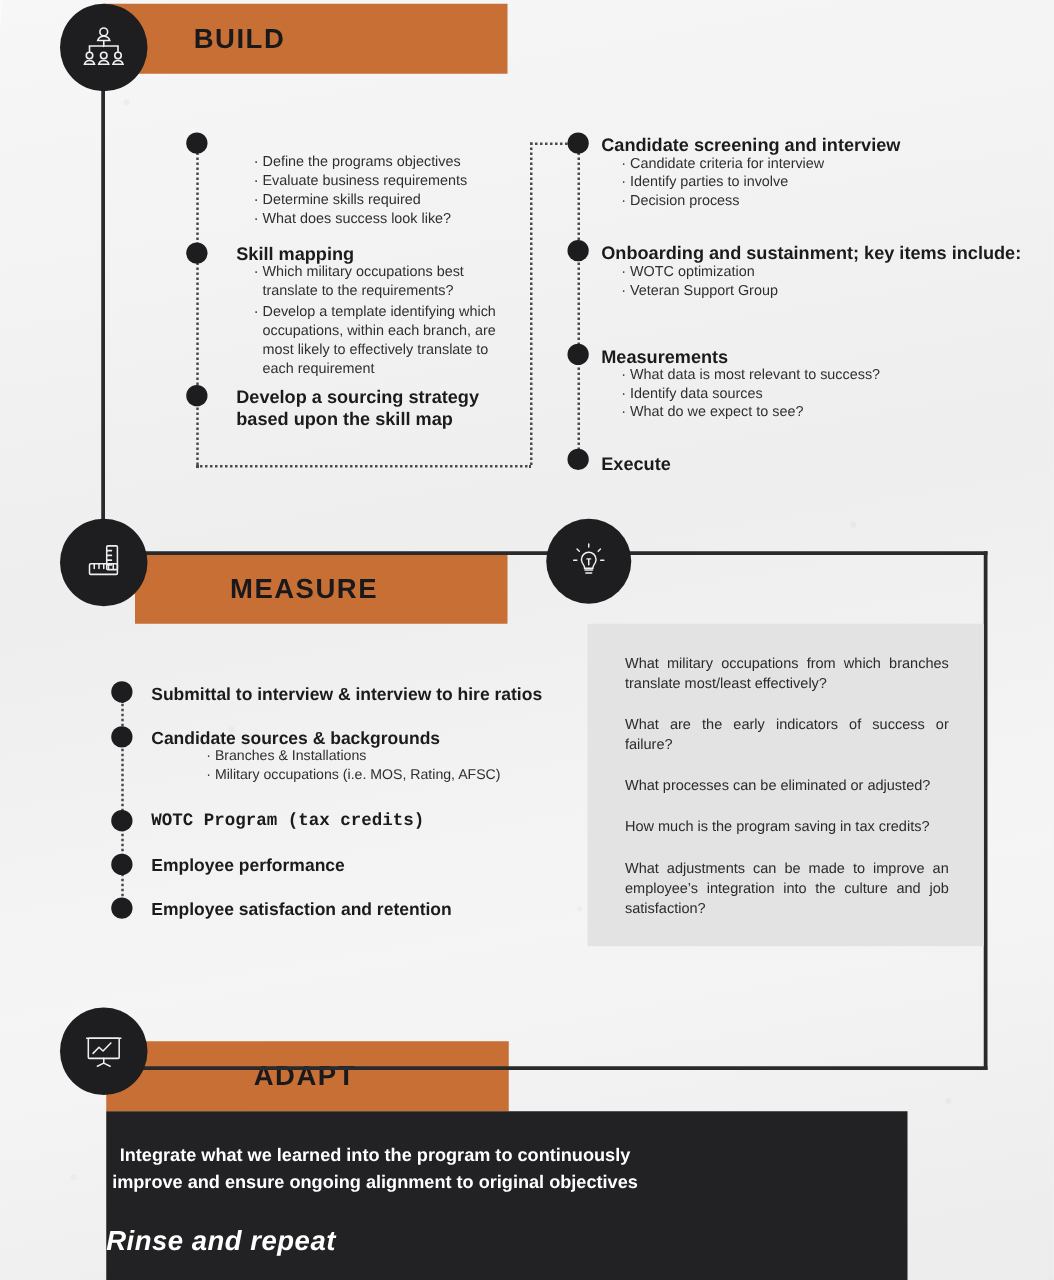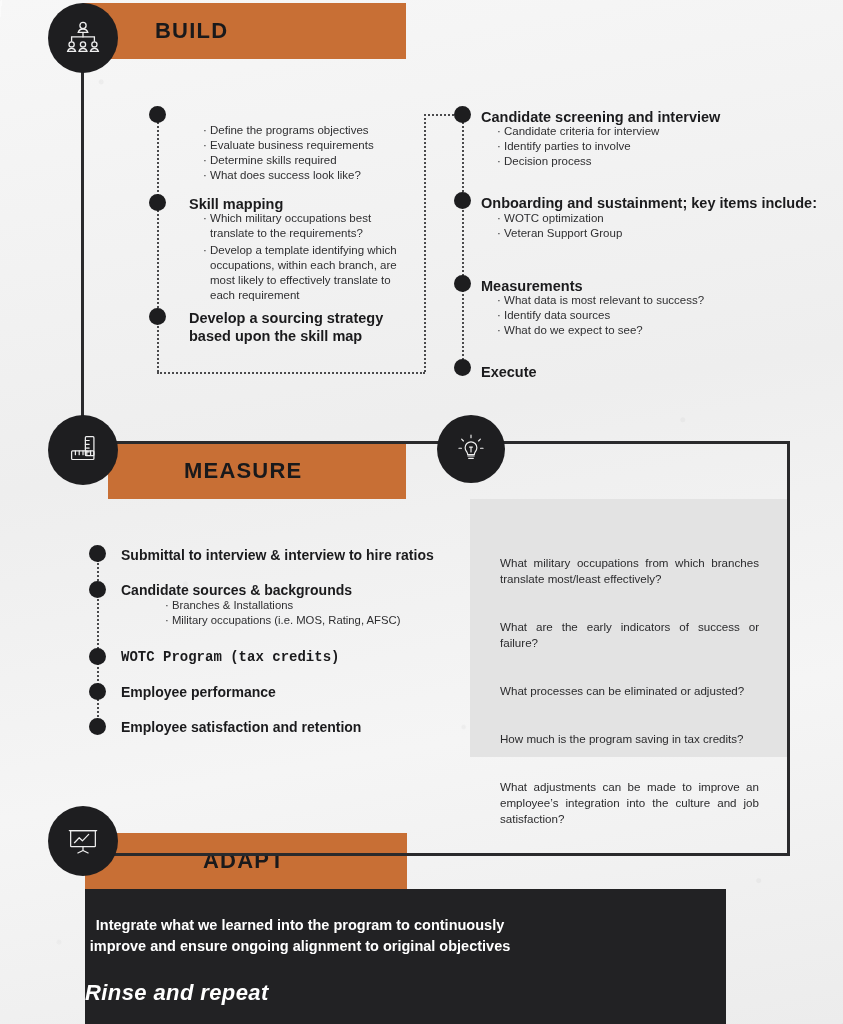--- a/index.html
+++ b/index.html
@@ -62,21 +62,21 @@
   .msub{ position:absolute; color:#2f2f31; font-size:11.3px; line-height:1.32;}
   .msub div{ text-indent:-7px; padding-left:7px;margin-left:28px; }
 
   
   #learn-panel{
     position:absolute; background:#e3e3e3; z-index:3;
     padding:24px 28px 0 30px;
   }
   #learn-panel p{
     color:#2b2b2d; font-size:11.6px; line-height:1.38;
-    text-align:justify; margin-bottom:17px;margin-top:32px;
+    text-align:justify; margin-bottom:17px;
   }
   
   #adapt-footer{
     position:absolute; background:#222224; z-index:3;
     display:flex; flex-direction:column; align-items:flex-start;
   }
   #adapt-line1{
     color:#fff; font-weight:bold; font-size:14.5px; line-height:1.42;
     text-align:center; margin-top:26px; width:430px;
   }

